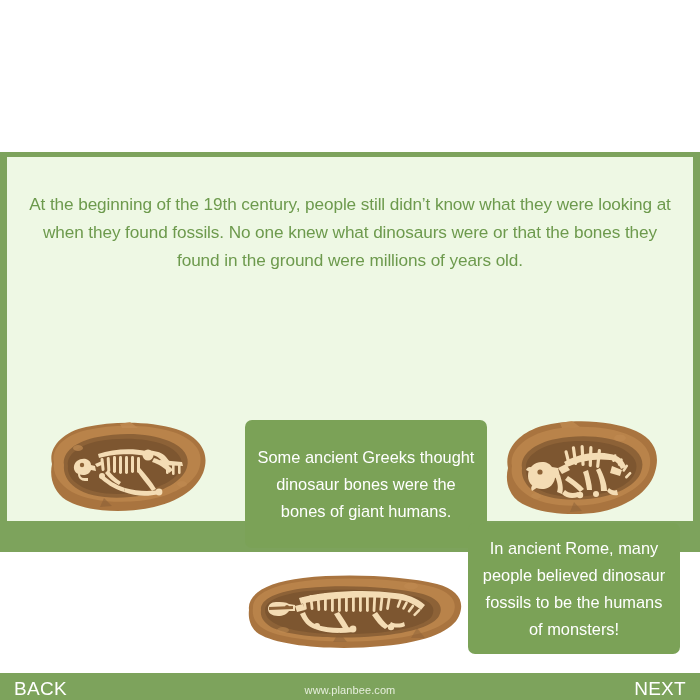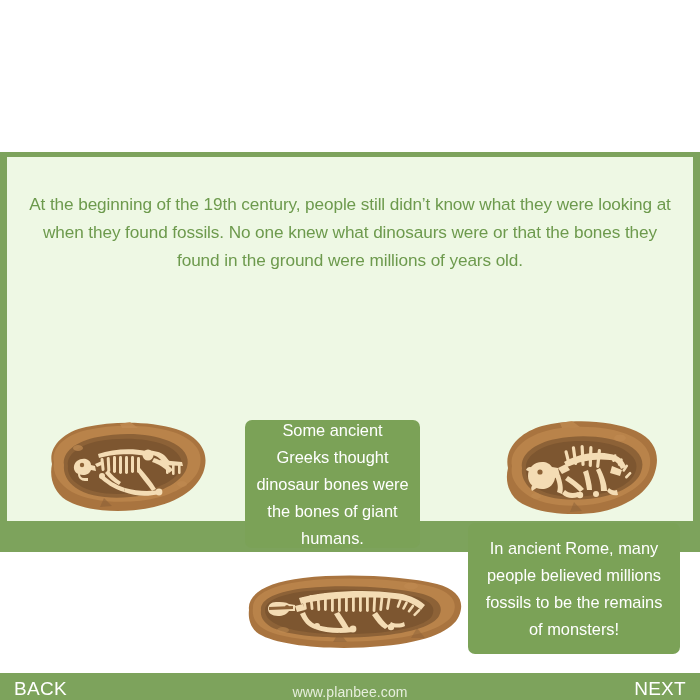--- a/index.html
+++ b/index.html
@@ -58,21 +58,21 @@
     box-sizing: border-box;
     display: flex;
     align-items: center;
     justify-content: center;
     padding: 6px 10px;
   }
 
   #box-greeks {
     left: 245px;
     top: 268px;
-    width: 175px;
+    width: 242px;
     height: 128px;
     text-align: center;
   }
   #box-china {
     left: 24px;
     top: 370px;
     width: 209px;
     height: 132px;
   }
   #box-rome {
@@ -116,21 +116,21 @@
     line-height: 31px;
     letter-spacing: 0.3px;
   }
   #site-url {
     position: absolute;
     left: 0;
     top: 532px;
     width: 700px;
     text-align: center;
     color: #e6eedd;
-    font-size: 14px;
+    font-size: 11px;
     letter-spacing: 0.1px;
   }
 </style>
 </head>
 <body>
 
 <div id="slide-frame">
 
   <div id="slide-content">
 
@@ -273,21 +273,21 @@
       <ellipse cx="168" cy="20" rx="7" ry="3.5" fill="#c08b52" opacity="0.6"></ellipse>
       <ellipse cx="40" cy="64" rx="6" ry="3" fill="#c08b52" opacity="0.5"></ellipse>
       <path d="M90 76 L96 66 L104 76 Z" fill="#8a5f37" opacity="0.5"></path>
       <path d="M168 72 L174 62 L182 72 Z" fill="#8a5f37" opacity="0.45"></path>
     </svg>
   </div>
 
   <div class="fact-box" id="box-greeks">Some ancient Greeks thought dinosaur bones were the bones of giant humans.</div>
 
 
-  <div class="fact-box" id="box-rome">In ancient Rome, many people believed millions fossils to be the remains of monsters!</div>
+  <div class="fact-box" id="box-rome">In ancient Rome, many people believed dinosaur fossils to be the humans of monsters!</div>
 
   <div id="footer-bar"></div>
 
   <div id="back-button">BACK</div>
 
   <div id="site-url">www.planbee.com</div>
 
   <div id="next-button">NEXT</div>
 
 </div>

